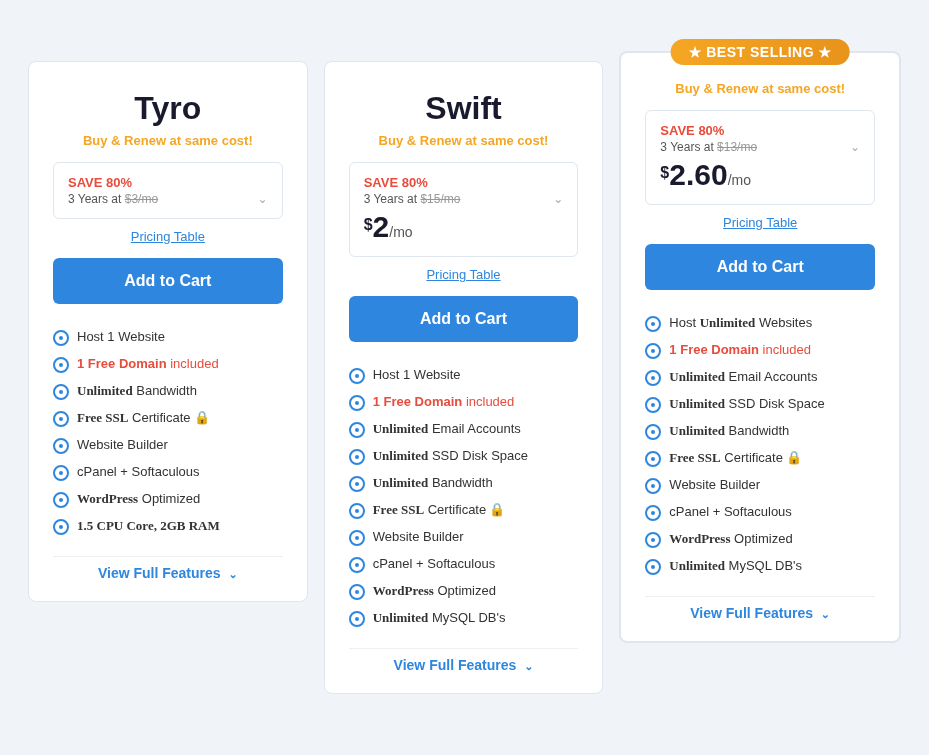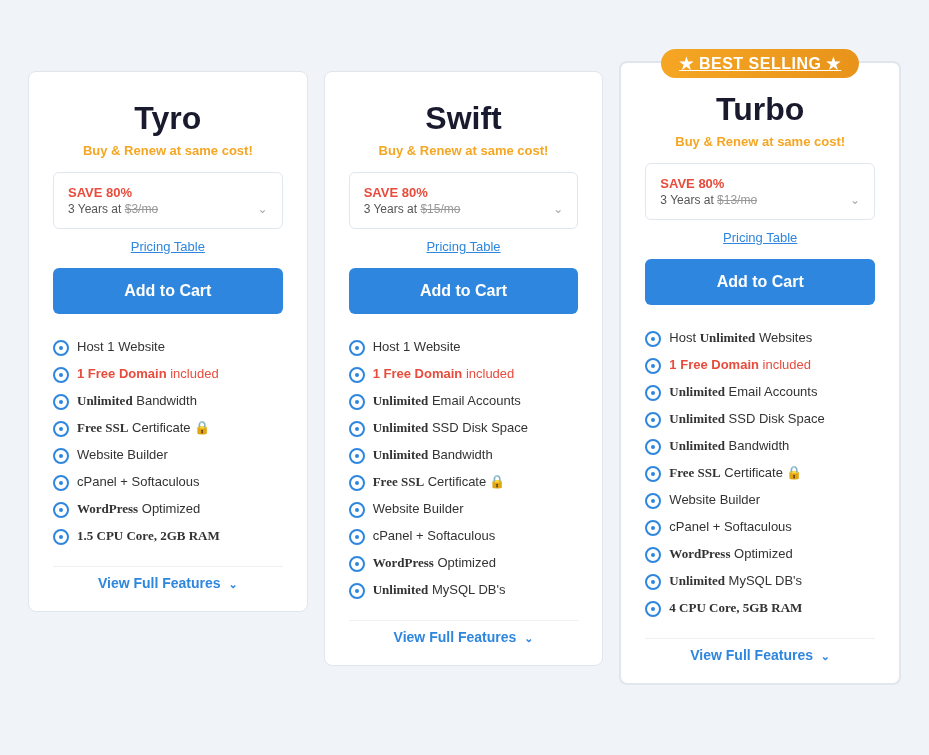--- a/index.html
+++ b/index.html
@@ -34,28 +34,27 @@
       border: 2px solid #e0e6ed;
       margin-top: 0px;
     }
     .best-selling-badge {
       position: absolute;
       top: -14px;
       left: 50%;
       transform: translateX(-50%);
       background: linear-gradient(to right, #f5a623, #e8931a);
       color: #fff;
-      font-size: 16px;
+      font-size: 14px;
       font-weight: 700;
       padding: 5px 18px;
       border-radius: 20px;
       white-space: nowrap;
       letter-spacing: 0.5px;
       text-transform: uppercase;
-      text-decoration: underline;
     }
     .plan-name {
       text-align: center;
       font-size: 32px;
       font-weight: 800;
       color: #1a1a2e;
       margin-bottom: 6px;
     }
     .buy-renew {
       text-align: center;
@@ -269,20 +268,23 @@
     <div class="pricing-card">
 
       <h2 class="plan-name">Swift</h2>
       <p class="buy-renew">Buy &amp; Renew at same cost!</p>
       <div class="price-box">
         <div class="save-badge">SAVE 80%</div>
         <div class="years-line">
           <span class="years-text">3 Years at <span class="strikethrough">$15/mo</span></span>
           <span class="chevron-icon">⌄</span>
         </div>
+        <div class="price-main">
+          <sup>$</sup>2<span class="per-mo">/mo</span>
+        </div>
       </div>
       <a class="pricing-table-link">Pricing Table</a>
       <button class="add-to-cart-btn">Add to Cart</button>
       <ul class="features-list">
 
       <li>
         <span class="feature-icon"></span>
         <span><span>Host 1 Website</span></span>
       </li>
 
@@ -333,28 +335,30 @@
 
 
       </ul>
       <a class="view-full-features">
         <span>View Full Features</span>
         <span class="chevron">⌄</span>
       </a>
     </div>
     <div class="pricing-card best-selling">
       <div class="best-selling-badge">★ BEST SELLING ★</div>
-      <h2 class="plan-name">Turbo</h2>
       <p class="buy-renew">Buy &amp; Renew at same cost!</p>
       <div class="price-box">
         <div class="save-badge">SAVE 80%</div>
         <div class="years-line">
           <span class="years-text">3 Years at <span class="strikethrough">$13/mo</span></span>
           <span class="chevron-icon">⌄</span>
         </div>
+        <div class="price-main">
+          <sup>$</sup>2.60<span class="per-mo">/mo</span>
+        </div>
       </div>
       <a class="pricing-table-link">Pricing Table</a>
       <button class="add-to-cart-btn">Add to Cart</button>
       <ul class="features-list">
 
       <li>
         <span class="feature-icon"></span>
         <span>Host <span class="feature-bold">Unlimited</span> Websites</span>
       </li>
 
@@ -396,24 +400,20 @@
       <li>
         <span class="feature-icon"></span>
         <span><span class="feature-bold">WordPress</span> Optimized</span>
       </li>
 
       <li>
         <span class="feature-icon"></span>
         <span><span class="feature-bold">Unlimited</span> MySQL DB's</span>
       </li>
 
-      <li>
-        <span class="feature-icon"></span>
-        <span><span class="feature-bold">4 CPU Core, 5GB RAM</span></span>
-      </li>
 
       </ul>
       <a class="view-full-features">
         <span>View Full Features</span>
         <span class="chevron">⌄</span>
       </a>
     </div>
   </div>
 
 </body></html>

